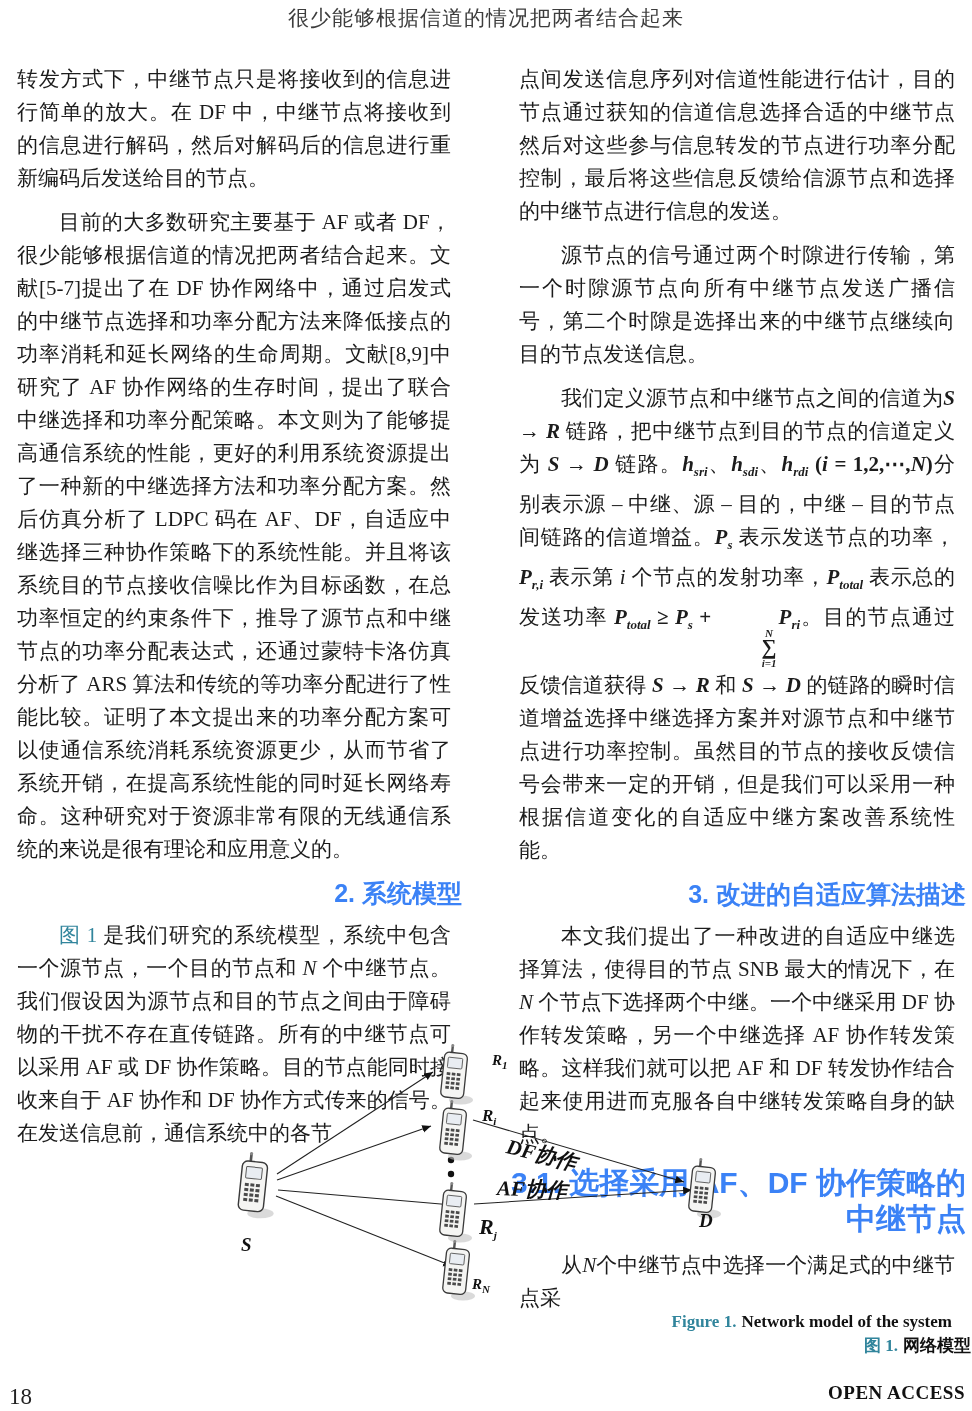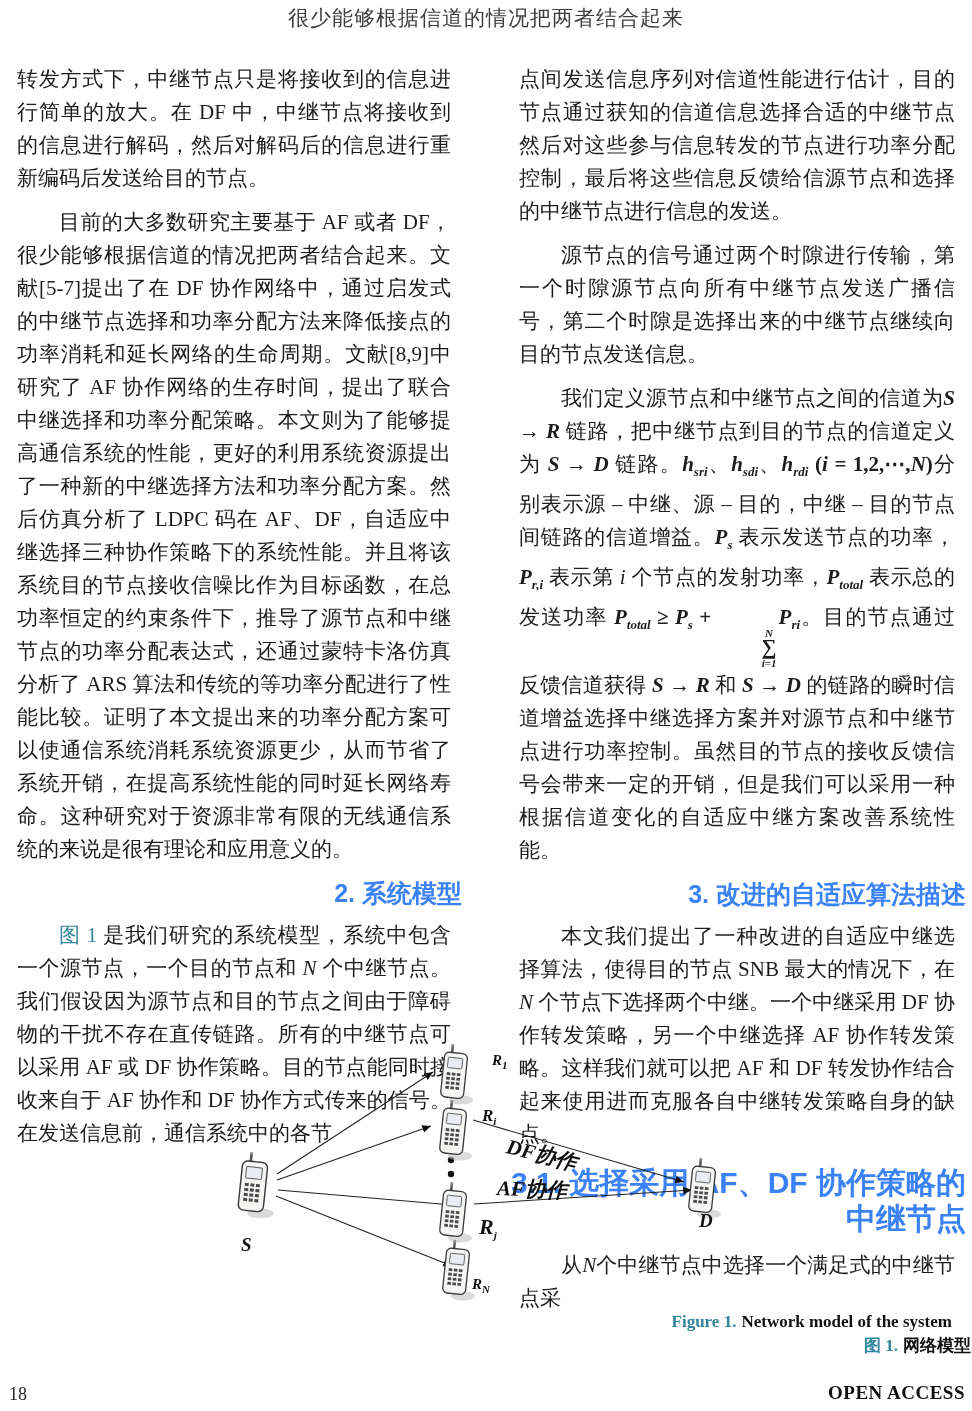--- a/index.html
+++ b/index.html
@@ -54,21 +54,21 @@
   }
   .edge-label-df{left:327px;top:96px;transform:rotate(14deg);}
   .edge-label-af{left:317px;top:138px;transform:rotate(2deg);}
   .fig-caption{
     position:absolute;left:0;width:952px;text-align:right;
     font-weight:bold;font-size:17px;color:#111;
   }
   .fig-caption .cap-prefix{color:#31859C;margin-right:5px;}
   .caption-en{top:1312px;}
   .caption-zh{top:1334px;padding-left:36px;}
-  .footer-left{position:absolute;left:9px;top:1384px;font-size:18px;color:#222;}
+  .footer-left{position:absolute;left:9px;top:1384px;font-size:23px;color:#222;}
   .footer-right{
     position:absolute;right:7px;top:1382px;font-size:19px;font-weight:bold;
     color:#111;letter-spacing:0.5px;
   }
 </style>
 </head>
 <body>
 
 <svg width="0" height="0" style="position:absolute" aria-hidden="true">
   <defs>

